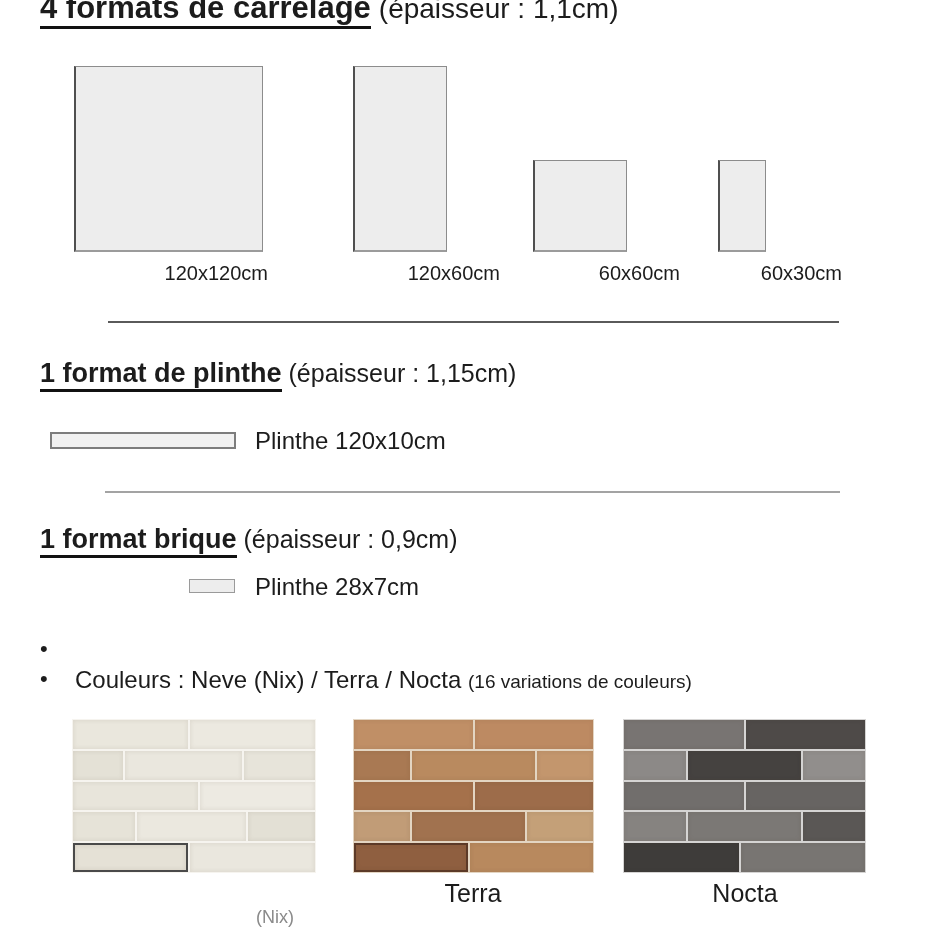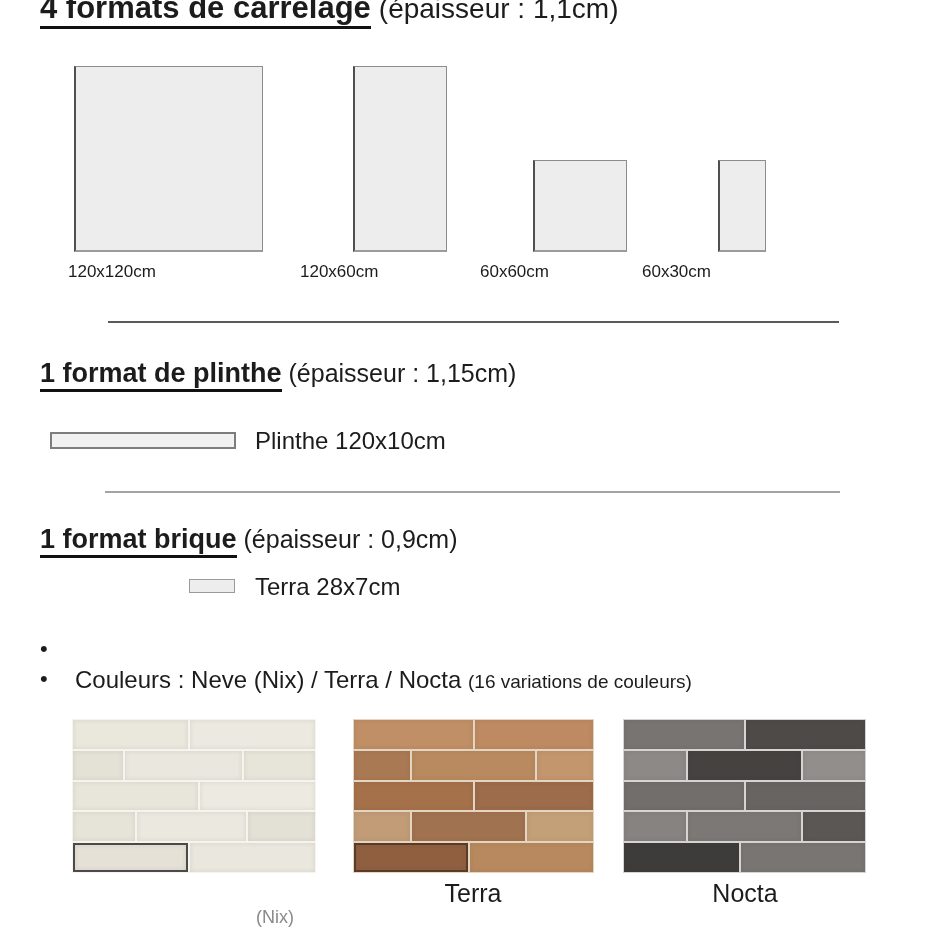--- a/index.html
+++ b/index.html
@@ -16,21 +16,21 @@
   .h2 .hu, .h3 .hu { font-size:27px; font-weight:bold; border-bottom:3px solid #111; padding-bottom:1px; }
   .h2 .hs, .h3 .hs { font-size:25px; font-weight:normal; margin-left:7px; }
 
   
   .tile { position:absolute; background:#ededed; border:1px solid #8c8c8c;
           border-left:2px solid #4f4f4f; border-bottom:2px solid #9b9b9b; }
   .tile-1 { left:74px;  top:66px;  width:189px; height:186px; }
   .tile-2 { left:353px; top:66px;  width:94px;  height:186px; }
   .tile-3 { left:533px; top:160px; width:94px;  height:92px; }
   .tile-4 { left:718px; top:160px; width:48px;  height:92px; }
-  .tlabel { position:absolute; top:262px; width:200px; text-align:left; font-size:17px; }
+  .tlabel { position:absolute; top:262px; width:200px; text-align:right; font-size:20px; }
   .tl-1 { left:68px; } .tl-2 { left:300px; } .tl-3 { left:480px; } .tl-4 { left:642px; }
 
   .divider { position:absolute; }
   .div-1 { left:108px; top:321px; width:731px; height:2px; background:#5a5a5a; }
   .div-2 { left:105px; top:491px; width:735px; height:2px; background:#a3a3a3; }
 
   
   .plinthe-bar { position:absolute; left:50px; top:432px; width:186px; height:17px;
                  background:#f1f1f1; border:2px solid #7d7d7d; }
   .plinthe-label { position:absolute; left:255px; top:427px; font-size:24px; white-space:nowrap; }
@@ -82,21 +82,21 @@
   </div>
   <div class="plinthe-bar"></div>
   <div class="plinthe-label">Plinthe 120x10cm</div>
 
   <div class="divider div-2"></div>
 
   <div class="h3">
     <span class="hu">1 format brique</span><span class="hs">(épaisseur : 0,9cm)</span>
   </div>
   <div class="brique-bar"></div>
-  <div class="brique-label">Terra 28x7cm</div>
+  <div class="brique-label">Plinthe 28x7cm</div>
 
   <div class="bullet b-1">
     <span class="dot">•</span>
   </div>
   <div class="bullet b-2">
     <span class="dot">•</span>
     <span><span>Couleurs : Neve (Nix) / Terra / Nocta </span><span class="small-inline">(16 variations de couleurs)</span></span>
   </div>
 
   <div class="swatch sw-0" style="background: rgb(246, 244, 239);">

